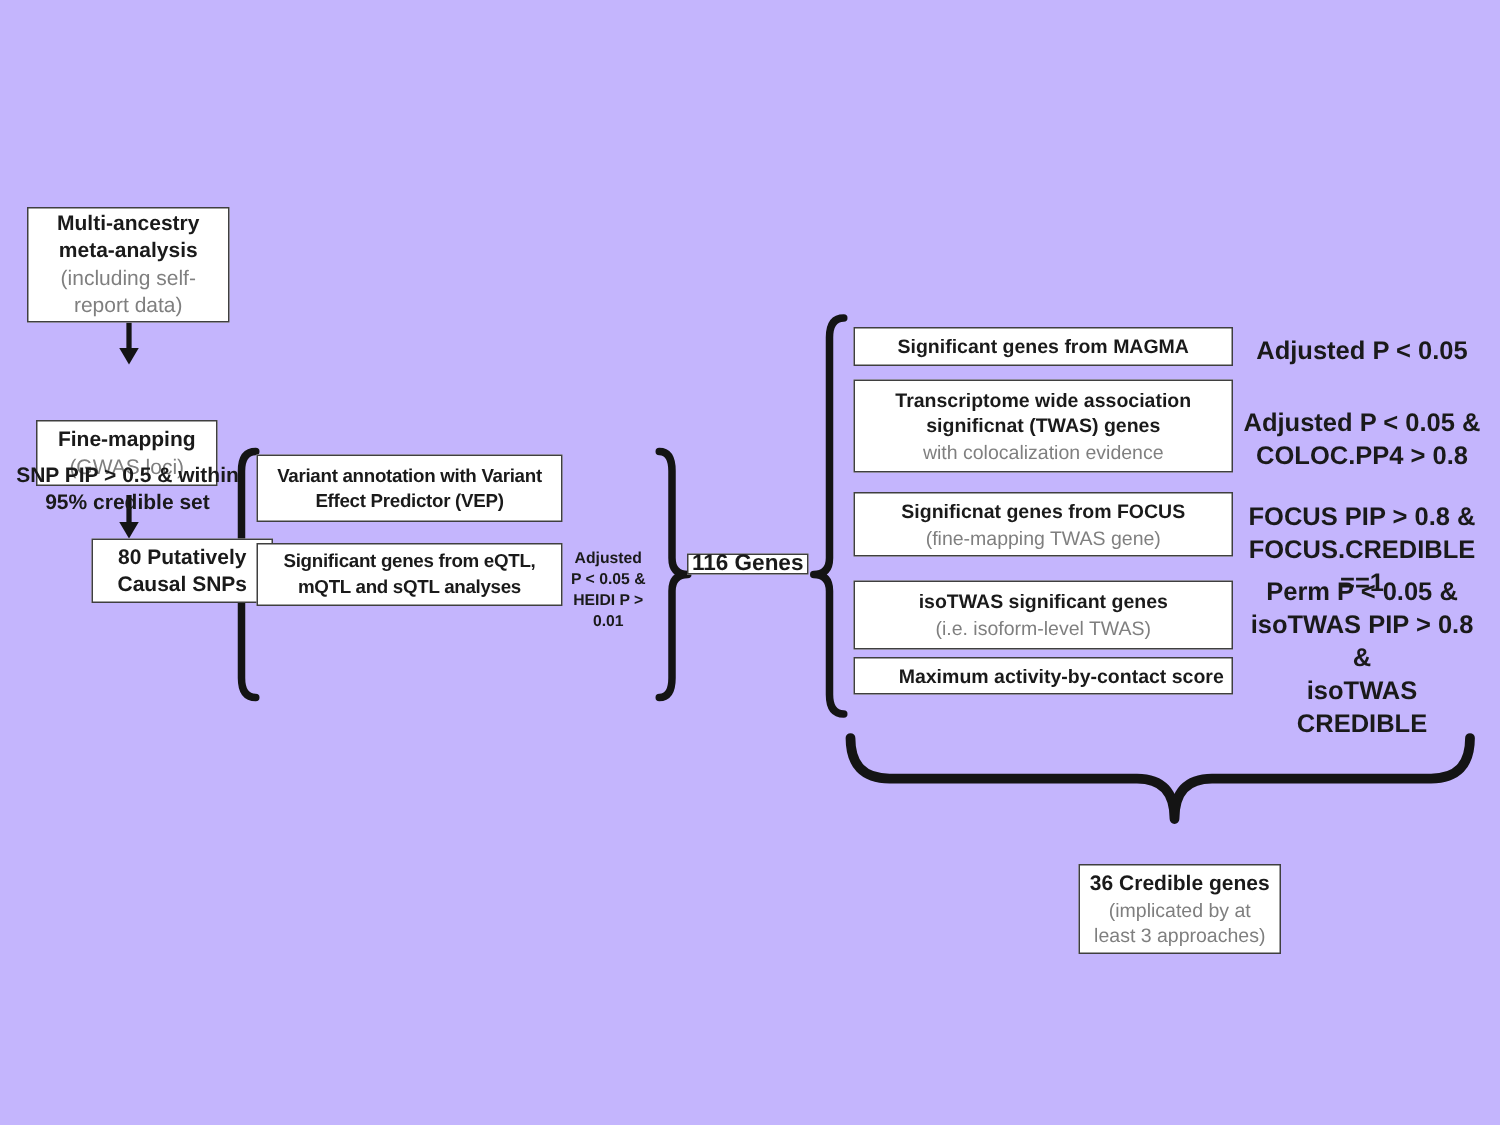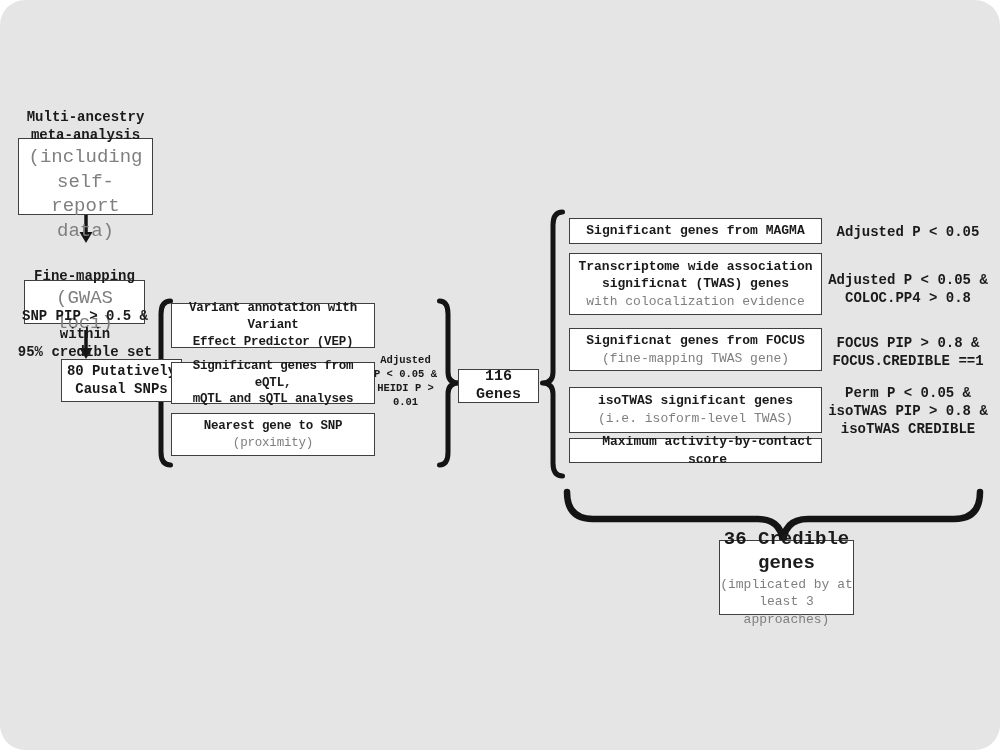--- a/index.html
+++ b/index.html
@@ -1,44 +1,43 @@
 <!DOCTYPE html>
 <html><head>
 <meta charset="utf-8">
 <style>
   html,body{margin:0;padding:0;background:#fff;}
   #canvas{
     position:relative;
     width:1000px;height:750px;
-    background:#e5e5e5;
-    font-family:Liberation Mono, monospace;
+    background:#c4b5fd;
+    font-family:Liberation Sans, sans-serif;
     overflow:hidden;
-    border-radius:25px;
   }
   .box{
     position:absolute;
     border:1.5px solid #3f3f3f;
     background:#fff;
     box-sizing:border-box;
     display:flex;flex-direction:column;
     align-items:center;justify-content:center;
     text-align:center;
   }
   .t{font-weight:bold;color:#1a1a1a;white-space:pre-line;}
   .s{color:#7f7f7f;white-space:pre-line;}
   .lbl{
     position:absolute;
     font-weight:bold;color:#1a1a1a;
     text-align:center;white-space:pre-line;
   }
   .f14{font-size:14px;line-height:1.28;}
-  .f135{font-size:19px;line-height:1.3;}
+  .f135{font-size:14px;line-height:1.3;}
   .f13{font-size:13px;line-height:1.35;}
   .f125{font-size:12.5px;line-height:1.34;letter-spacing:-0.2px;}
-  .f12{font-size:14px;line-height:1.3;}
+  .f12{font-size:17px;line-height:1.3;}
   .f105{font-size:10.5px;line-height:1.32;}
   .f15{font-size:15px;line-height:1.2;}
   #connectors{position:absolute;left:0;top:0;pointer-events:none;}
   .brace{fill:none;stroke:#141414;stroke-width:5;stroke-linecap:round;stroke-linejoin:round;}
   .brace-big{stroke-width:6.5;}
   .arrow-stem{stroke:#141414;stroke-width:3.5;}
   .arrow-head{fill:#141414;}
   span:empty{display:none;}
 </style>
 </head>
@@ -90,30 +89,26 @@
   <div class="box" style="left:171px;top:303px;width:204px;height:45px;">
     <span class="t f125">Variant annotation with Variant
 Effect Predictor (VEP)</span>
   </div>
 
   <div class="box" style="left:171px;top:362px;width:204px;height:42px;align-items:center;">
     <span class="t f125">Significant genes from eQTL,
 mQTL and sQTL analyses</span>
   </div>
 
-  <div class="box" style="left:171px;top:413px;width:204px;height:43px;">
-    <span class="t f125">Nearest gene to SNP</span>
-    <span class="s f125">(proximity)</span>
-  </div>
 
-  <div class="lbl f105" style="left:374px;top:354px;width:63px;">Adjusted
+  <div class="lbl f105" style="left:374px;top:366px;width:63px;">Adjusted
 P &lt; 0.05 &amp;
 HEIDI P &gt; 0.01</div>
 
-  <div class="box" style="left:458px;top:369px;width:81px;height:34px;">
+  <div class="box" style="left:458px;top:369px;width:81px;height:14px;">
     <span class="t f15">116 Genes</span>
   </div>
 
   <div class="box" style="left:569px;top:218px;width:253px;height:26px;">
     <span class="t f13">Significant genes from MAGMA</span>
   </div>
 
   <div class="box" style="left:569px;top:253px;width:253px;height:62px;">
     <span class="t f13">Transcriptome wide association
 significnat (TWAS) genes</span>
@@ -136,19 +131,19 @@
 
   <div class="lbl f12" style="left:828px;top:223px;width:160px;">Adjusted P &lt; 0.05</div>
   <div class="lbl f12" style="left:828px;top:271px;width:160px;">Adjusted P &lt; 0.05 &amp;
 COLOC.PP4 &gt; 0.8</div>
   <div class="lbl f12" style="left:828px;top:334px;width:160px;">FOCUS PIP &gt; 0.8 &amp;
 FOCUS.CREDIBLE ==1</div>
   <div class="lbl f12" style="left:828px;top:384px;width:160px;">Perm P &lt; 0.05 &amp;
 isoTWAS PIP &gt; 0.8 &amp;
 isoTWAS CREDIBLE</div>
 
-  <div class="box" style="left:719px;top:540px;width:135px;height:75px;">
+  <div class="box" style="left:719px;top:576px;width:135px;height:60px;">
     <span class="t f135">36 Credible genes</span>
     <span class="s f13">(implicated by at
 least 3 approaches)</span>
   </div>
 
 </div>
 
 </body></html>

